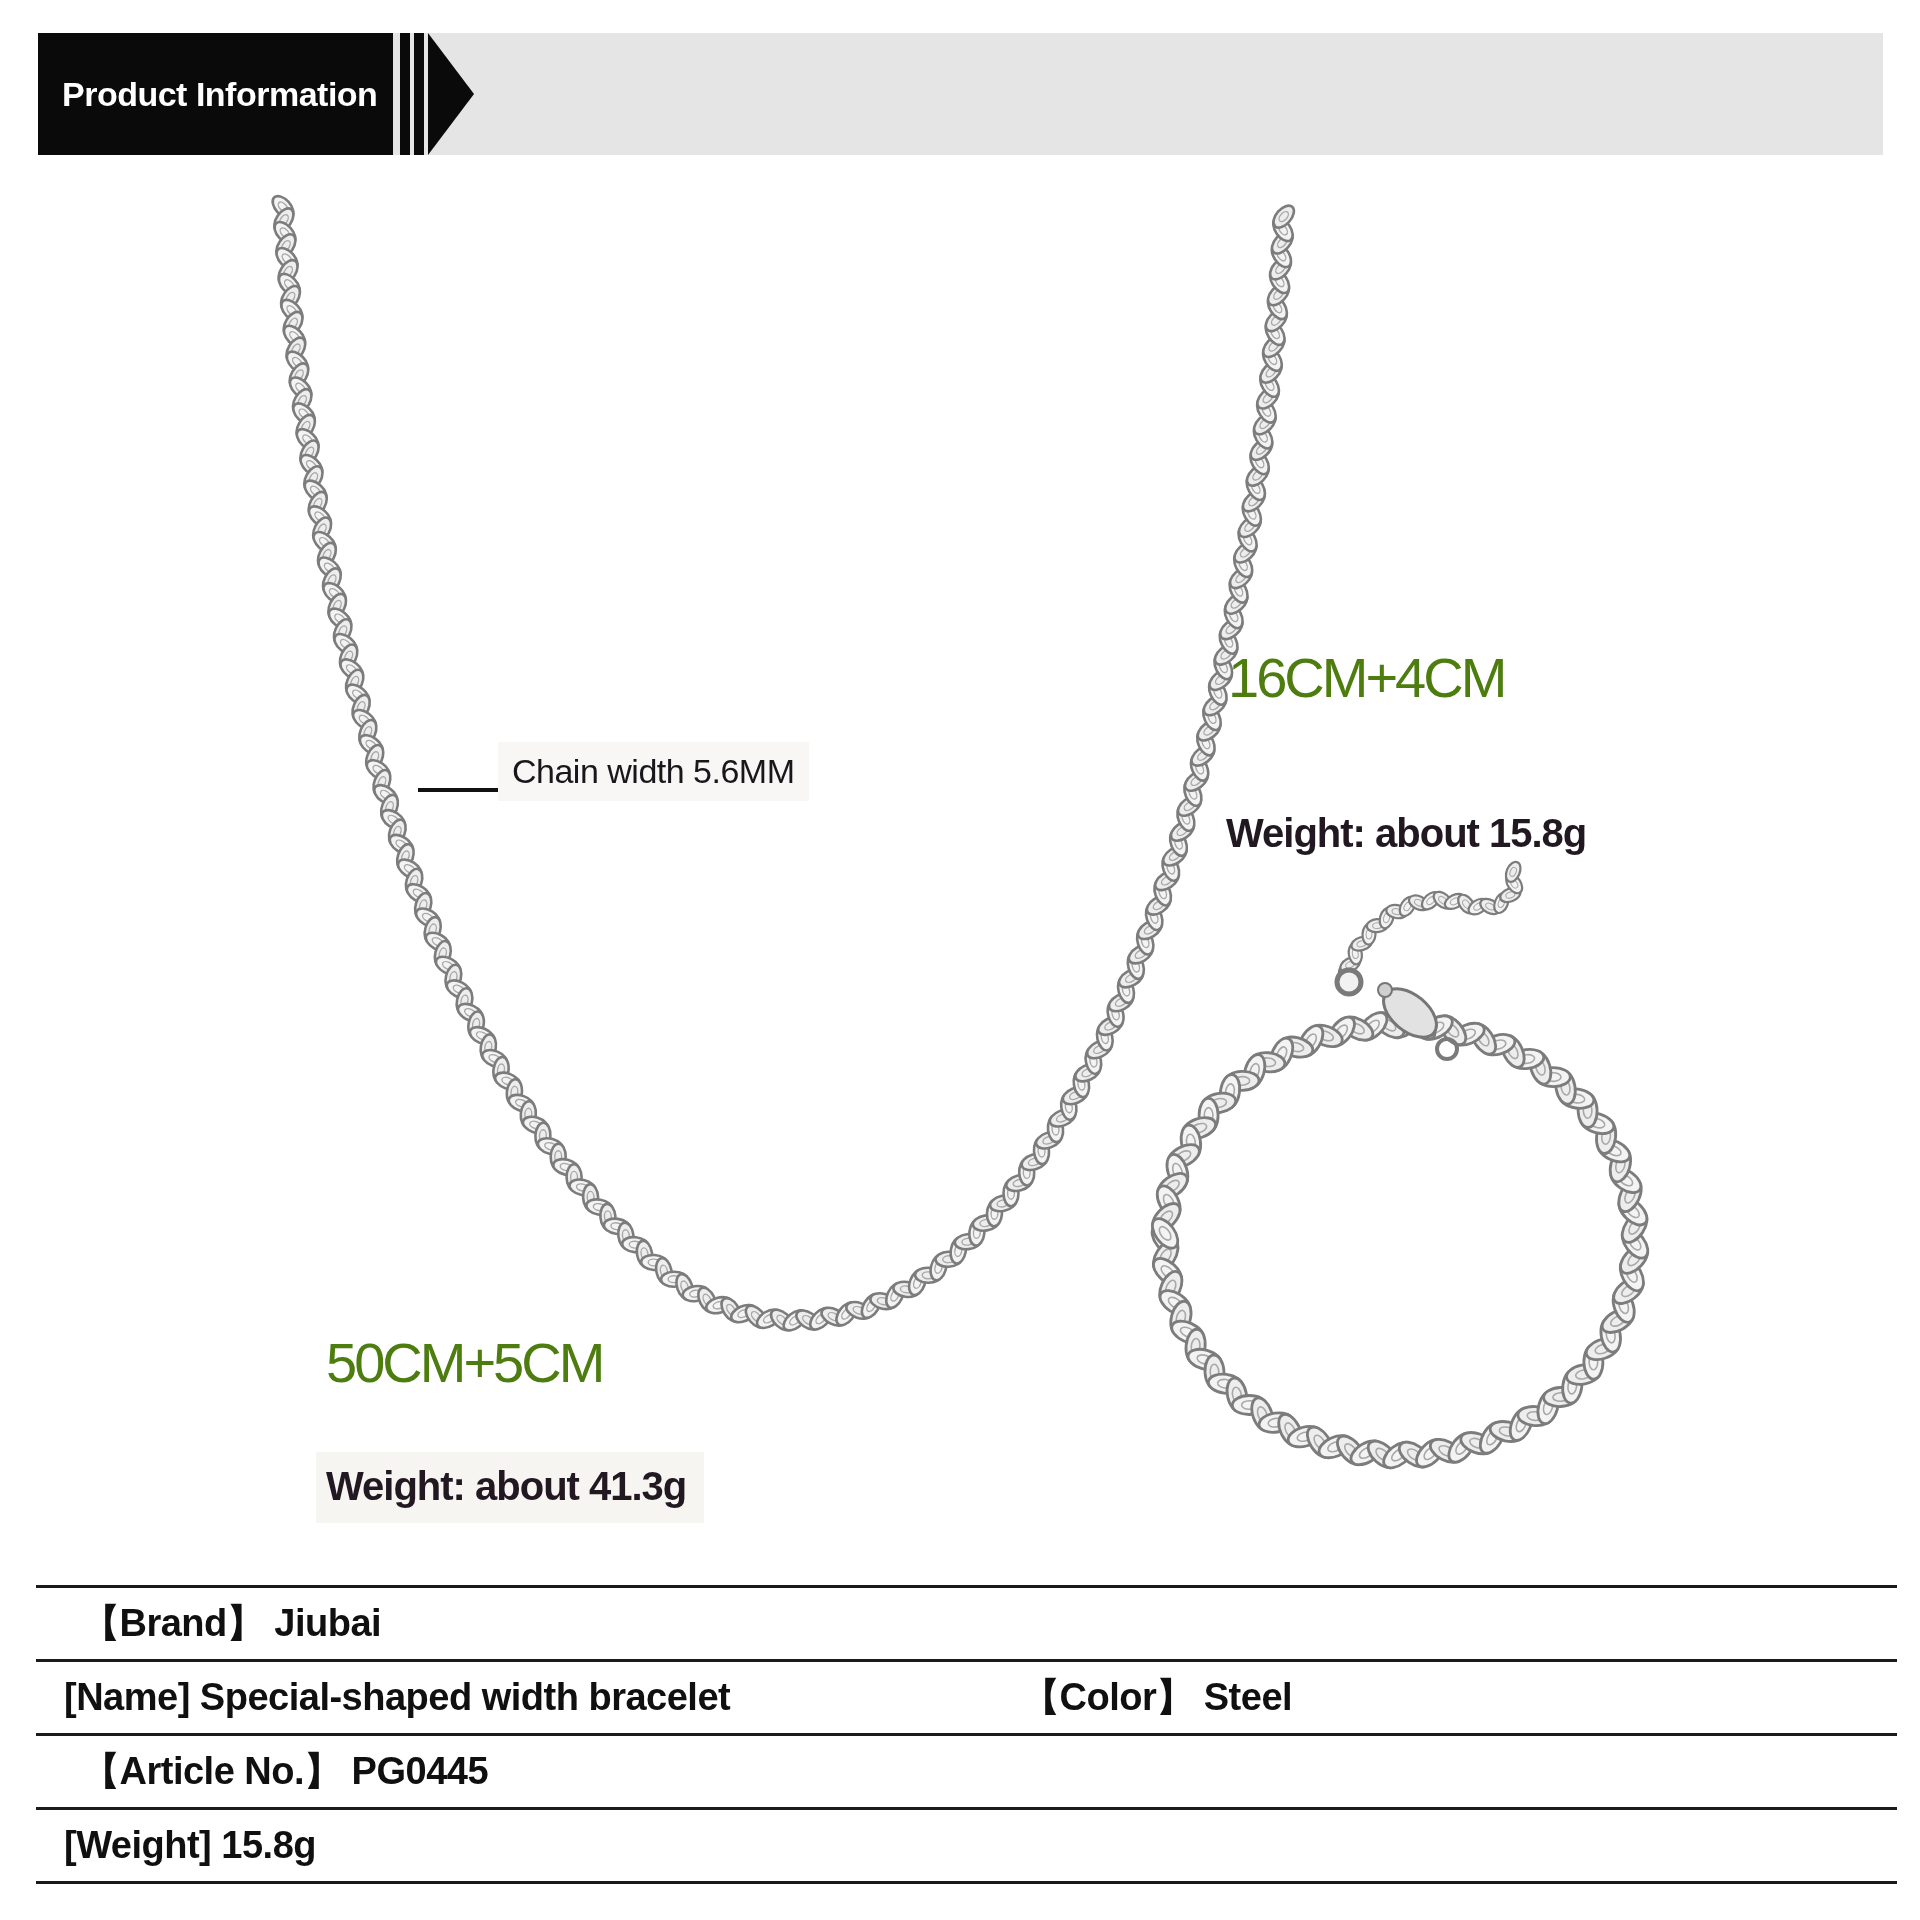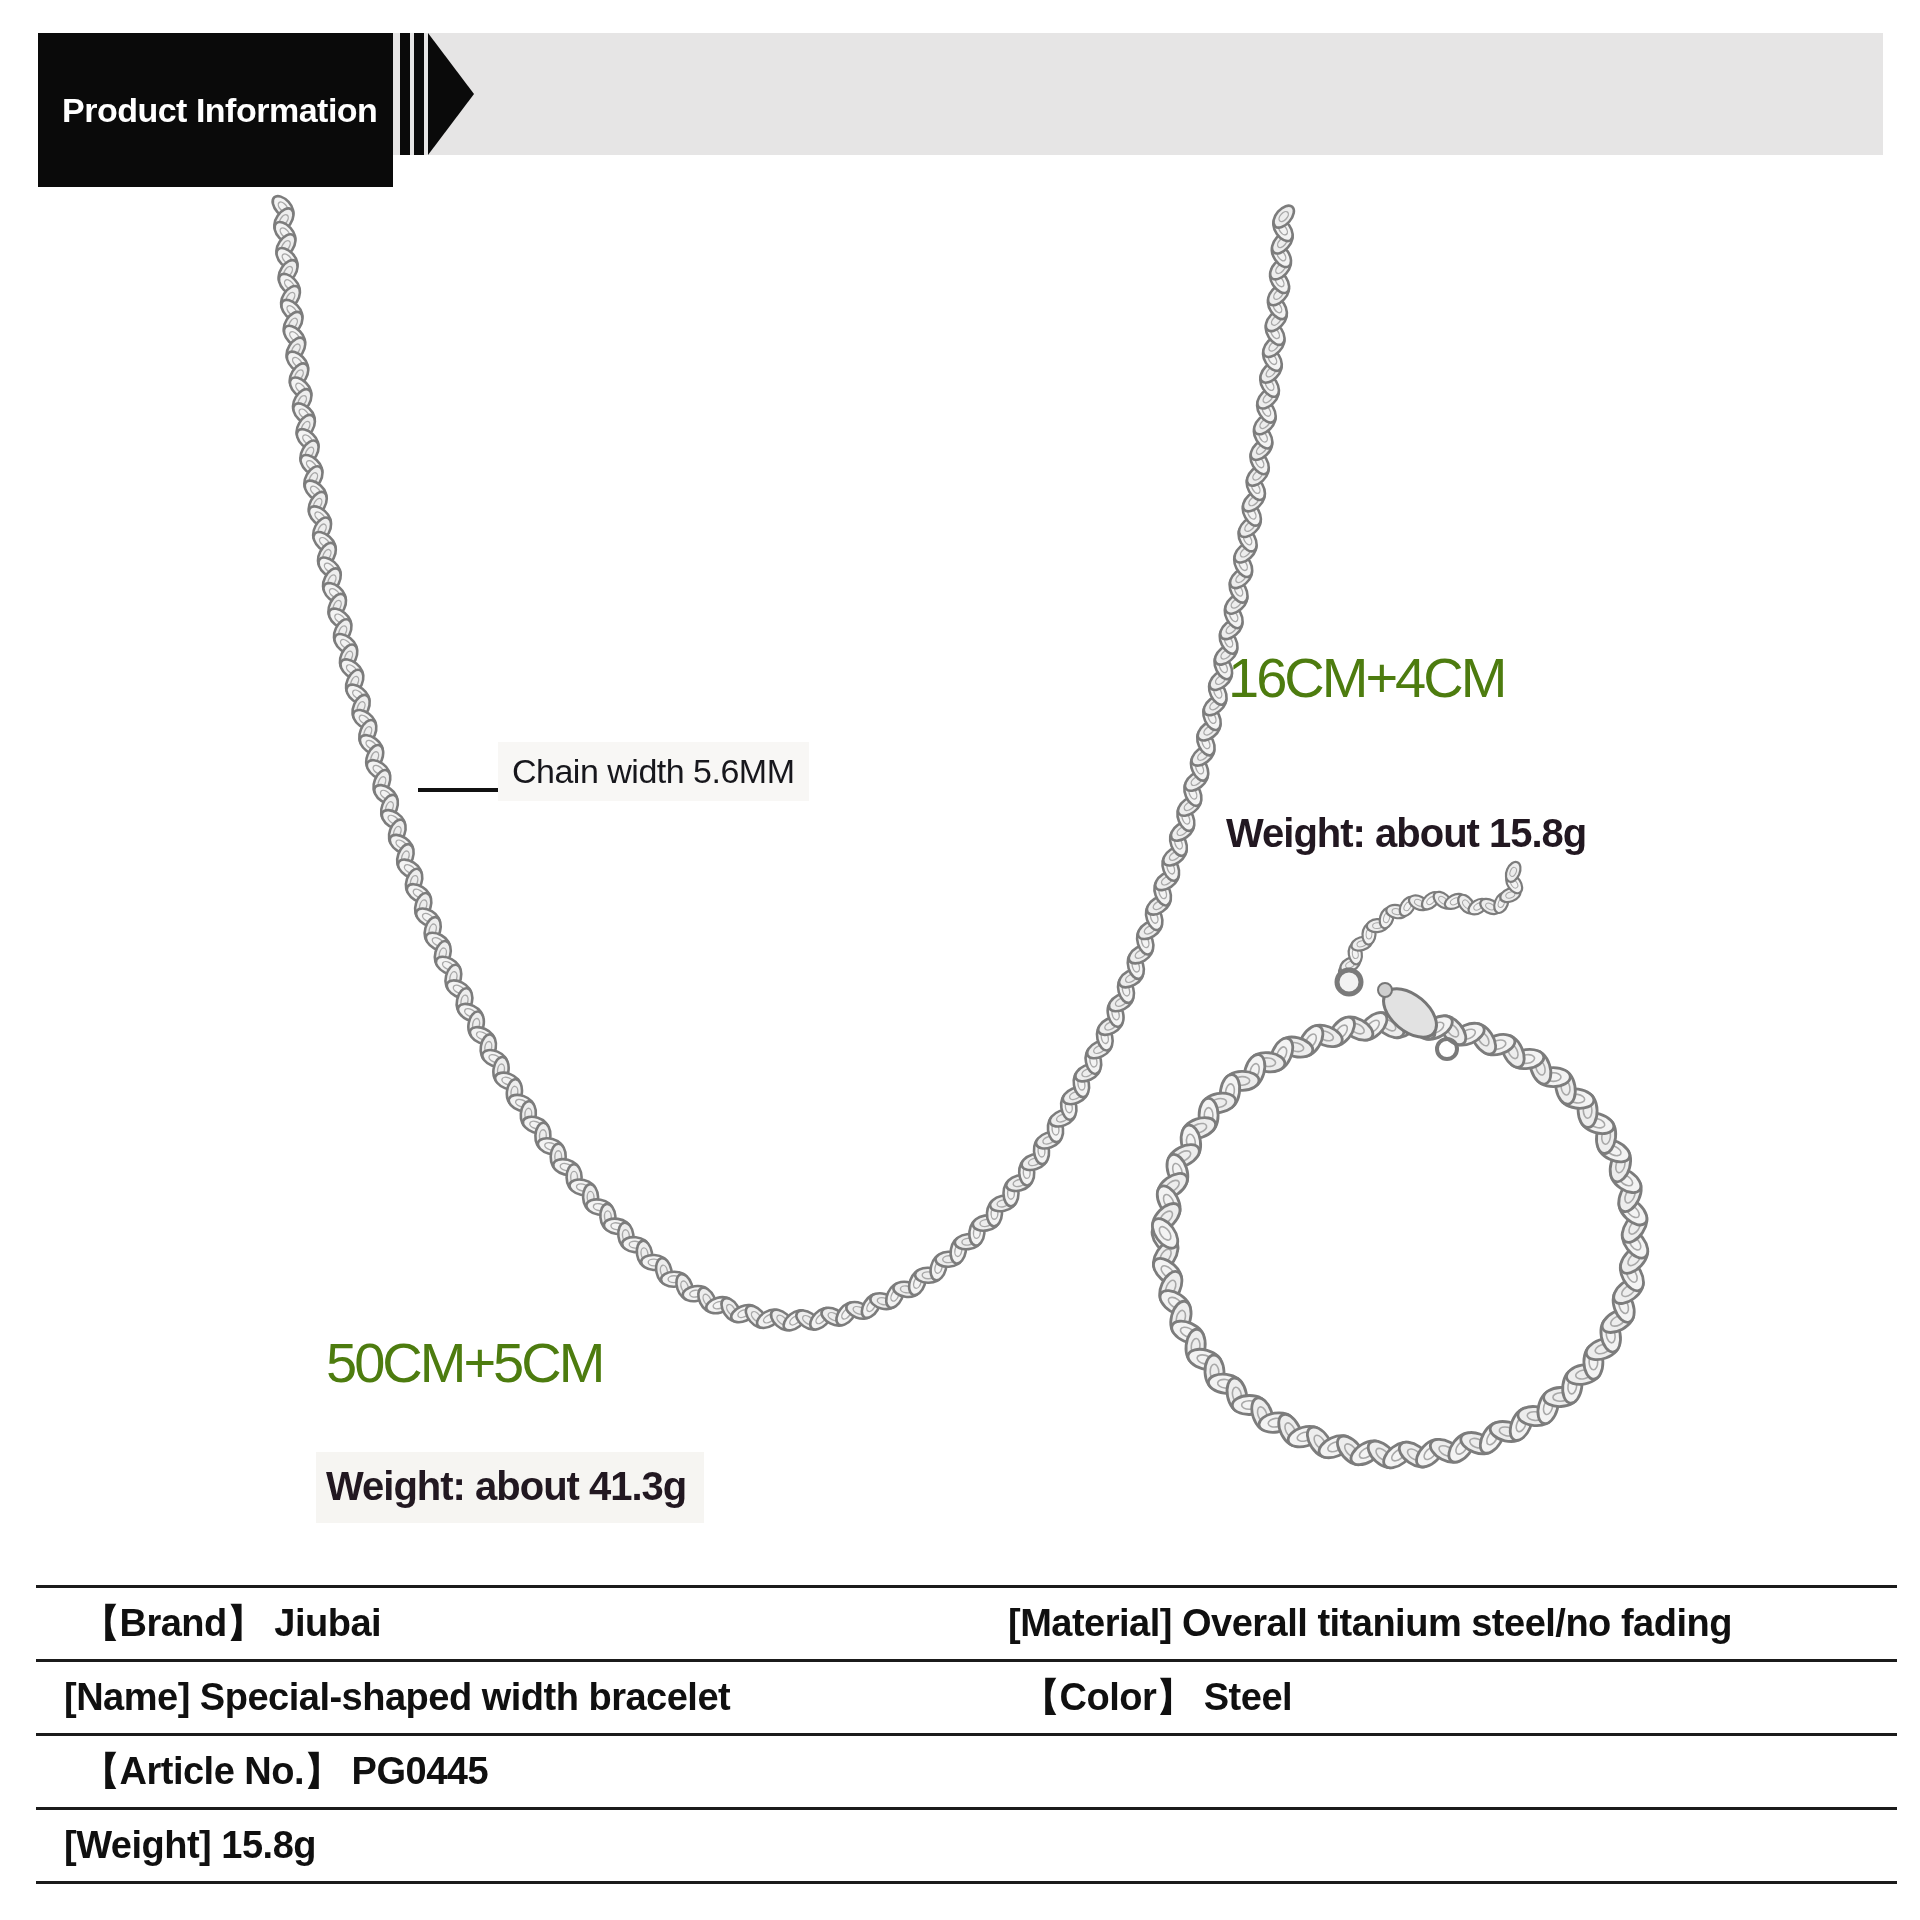--- a/index.html
+++ b/index.html
@@ -5,21 +5,21 @@
   html,body{margin:0;padding:0;}
   body{
     width:1920px;height:1920px;position:relative;background:#ffffff;
     font-family:"Liberation Sans","DejaVu Sans",sans-serif;overflow:hidden;color:#121212;
   }
   .abs{position:absolute;}
 
   
   .band{left:390px;top:33px;width:1493px;height:122px;background:#e6e5e5;}
   .title-box{
-    left:38px;top:33px;width:355px;height:154px;background:#0a0a0a;
+    left:38px;top:33px;width:355px;height:122px;background:#0a0a0a;
     display:flex;align-items:center;padding-left:24px;box-sizing:border-box;
   }
   .title-box span{color:#ffffff;font-size:34px;font-weight:bold;letter-spacing:-0.5px;}
   .stripe{top:33px;width:10px;height:122px;background:#0a0a0a;}
   .stripe.s1{left:400px;}
   .stripe.s2{left:414px;}
   .arrow{
     left:428px;top:33px;width:46px;height:122px;background:#0a0a0a;
     clip-path:polygon(0 0,100% 50%,0 100%);
   }
@@ -712,21 +712,20 @@
 
 <div class="abs size-label bracelet-size">16CM+4CM</div>
 <div class="abs weight-label bracelet-weight">Weight: about 15.8g</div>
 
 <div class="abs size-label necklace-size">50CM+5CM</div>
 <div class="abs weight-label necklace-weight">Weight: about 41.3g</div>
 
 <div class="abs spec-table">
   <div class="spec-row">
     <div class="spec-cell cell-left pad-lg">【Brand】 Jiubai</div>
-    <div class="spec-cell cell-right pad-rsm">[Material] Overall titanium steel/no fading</div>
   </div>
   <div class="spec-row">
     <div class="spec-cell cell-left pad-sm">[Name] Special-shaped width bracelet</div>
     <div class="spec-cell cell-right pad-rlg">【Color】 Steel</div>
   </div>
   <div class="spec-row">
     <div class="spec-cell cell-left pad-lg">【Article No.】 PG0445</div>
   </div>
   <div class="spec-row">
     <div class="spec-cell cell-left pad-sm">[Weight] 15.8g</div>

